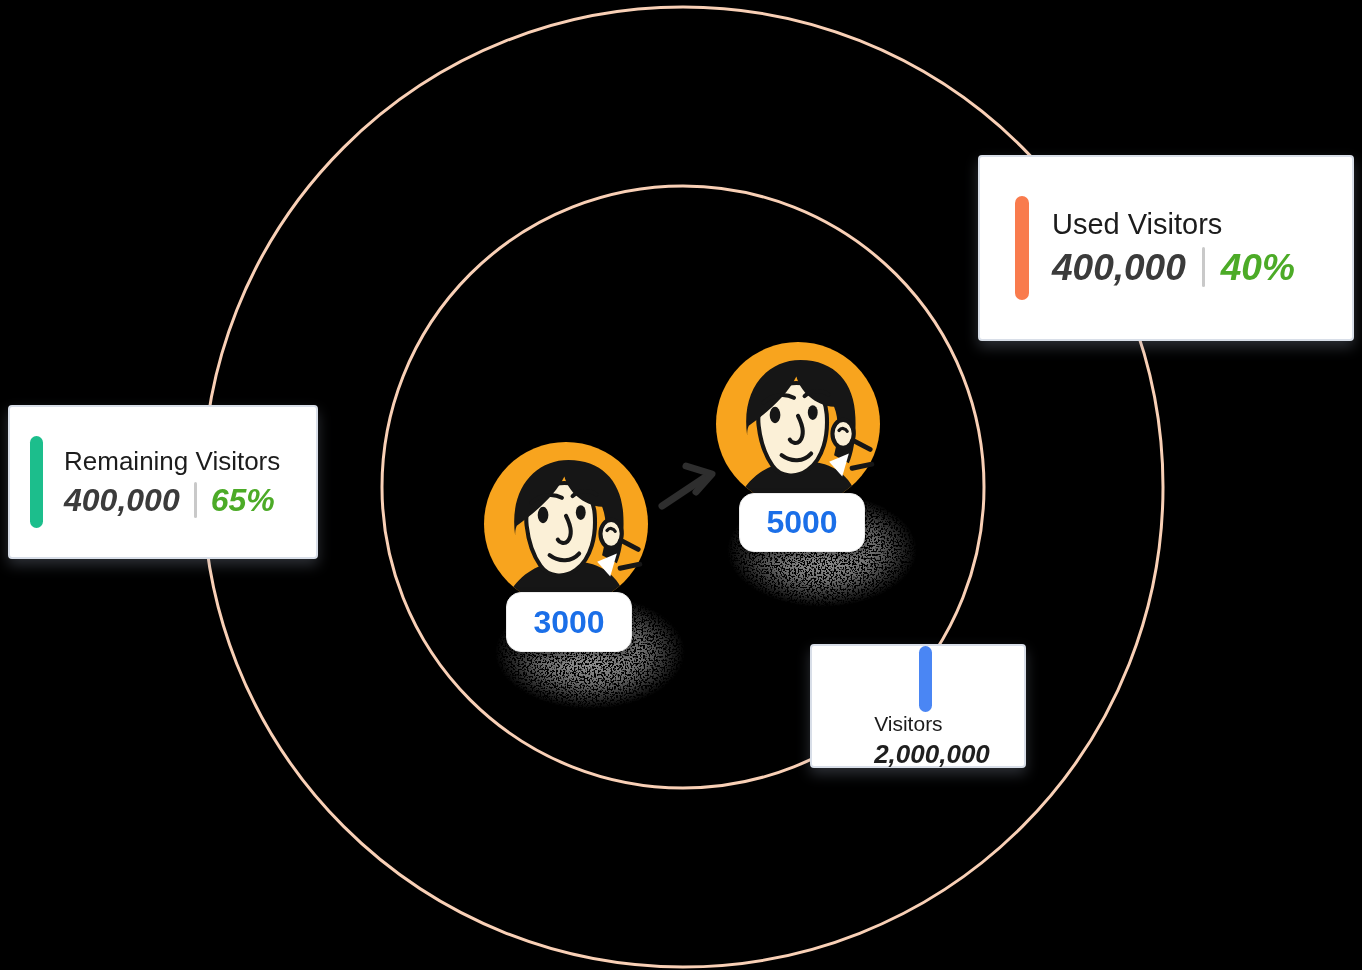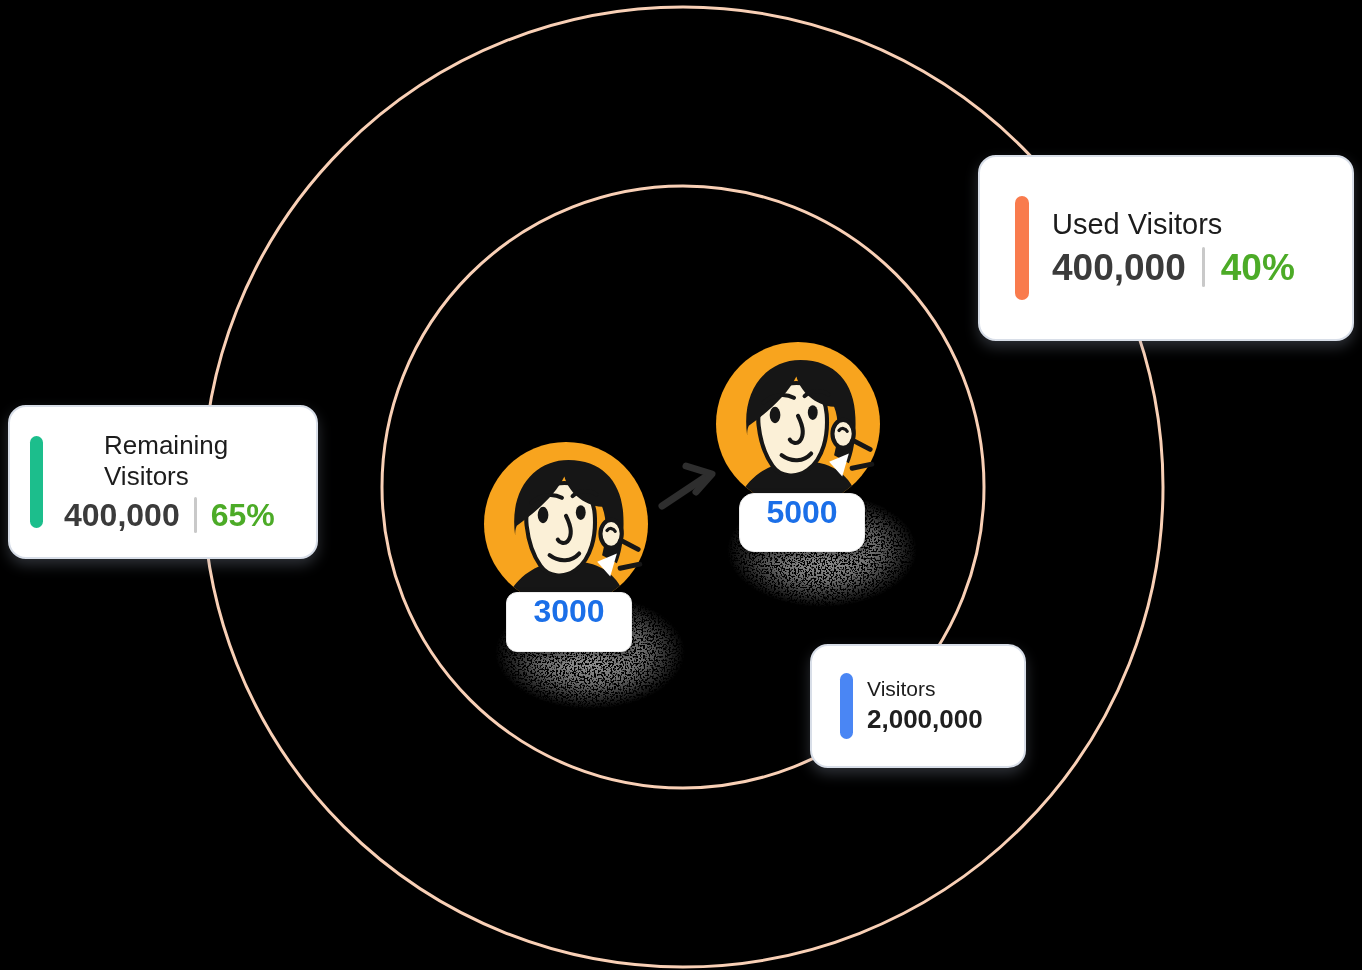--- a/index.html
+++ b/index.html
@@ -16,52 +16,52 @@
     font-family:"Liberation Sans","DejaVu Sans",sans-serif;
   }
   #stage svg.layer{position:absolute;left:0;top:0;}
   .avatar{position:absolute;width:164px;height:164px;}
   .avatar svg{width:100%;height:100%;overflow:visible;}
   #avatar-1{left:484px;top:442px;}
   #avatar-2{left:716px;top:342px;}
   #arrow-wrap{position:absolute;left:648px;top:452px;width:80px;height:70px;}
   .count-label{
     position:absolute;background:#fff;border:1px solid #ececec;border-radius:15px;
-    display:flex;align-items:flex-start;justify-content:center;
+    display:flex;align-items:center;justify-content:center;
     font-size:32px;font-weight:bold;color:var(--count-blue);
     box-shadow:0 5px 10px rgba(0,0,0,0.45);
   }
-  #count-label-1{left:506px;top:592px;width:124px;height:58px;border-radius:11px;}
+  #count-label-1{left:506px;top:592px;width:124px;height:58px;}
   #count-label-2{left:739px;top:493px;width:124px;height:57px;}
   .card{
     position:absolute;background:var(--card-bg);border:2px solid var(--card-border);
-    border-radius:18px;display:flex;align-items:center;box-sizing:border-box;
+    border-radius:4px;display:flex;align-items:center;box-sizing:border-box;
     box-shadow:0 6px 14px rgba(150,160,180,0.30);
   }
   .accent-bar{border-radius:8px;flex:0 0 auto;}
   .card-body{display:flex;flex-direction:column;justify-content:center;}
   .card-title{color:var(--title-text);font-weight:500;}
-  .card-stats{display:flex;align-items:flex-start;}
+  .card-stats{display:flex;align-items:flex-start;font-style:italic;}
   .card-value{color:var(--value-text);font-weight:bold;}
   .stat-divider{background:var(--divider);width:3px;border-radius:2px;}
   .card-percent{color:var(--percent-green);font-weight:bold;}
   
   #card-remaining{left:8px;top:405px;width:310px;height:154px;padding-left:20px;}
   #card-remaining .accent-bar{width:13px;height:92px;background:var(--green-accent);margin-right:21px;}
-  #card-remaining .card-title{font-size:26px;margin-bottom:5px;margin-left:40px;}
+  #card-remaining .card-title{font-size:26px;margin-bottom:5px;}
   #card-remaining .card-value,#card-remaining .card-percent{font-size:32px;}
   #card-remaining .stat-divider{height:36px;margin:0 14px;}
   
   #card-used{left:978px;top:155px;width:376px;height:186px;padding-left:35px;}
   #card-used .accent-bar{width:14px;height:104px;background:var(--orange-accent);margin-right:23px;}
   #card-used .card-title{font-size:29px;margin-bottom:6px;}
   #card-used .card-value,#card-used .card-percent{font-size:37px;}
   #card-used .stat-divider{height:40px;margin:0 16px;}
   
-  #card-total{left:810px;top:644px;width:216px;height:124px;padding-left:28px;}
+  #card-total{left:810px;top:644px;width:216px;height:124px;padding-left:28px;flex-direction:column;}
   #card-total .accent-bar{width:13px;height:66px;background:var(--blue-accent);margin-right:14px;}
   #card-total .card-title{font-size:21px;margin-bottom:3px;}
   #card-total .card-value{font-size:26px;color:#1F1F1F;}
 </style>
 </head>
 <body>
 
 <div id="stage">
 
   <svg class="layer" width="1362" height="970" viewBox="0 0 1362 970">

